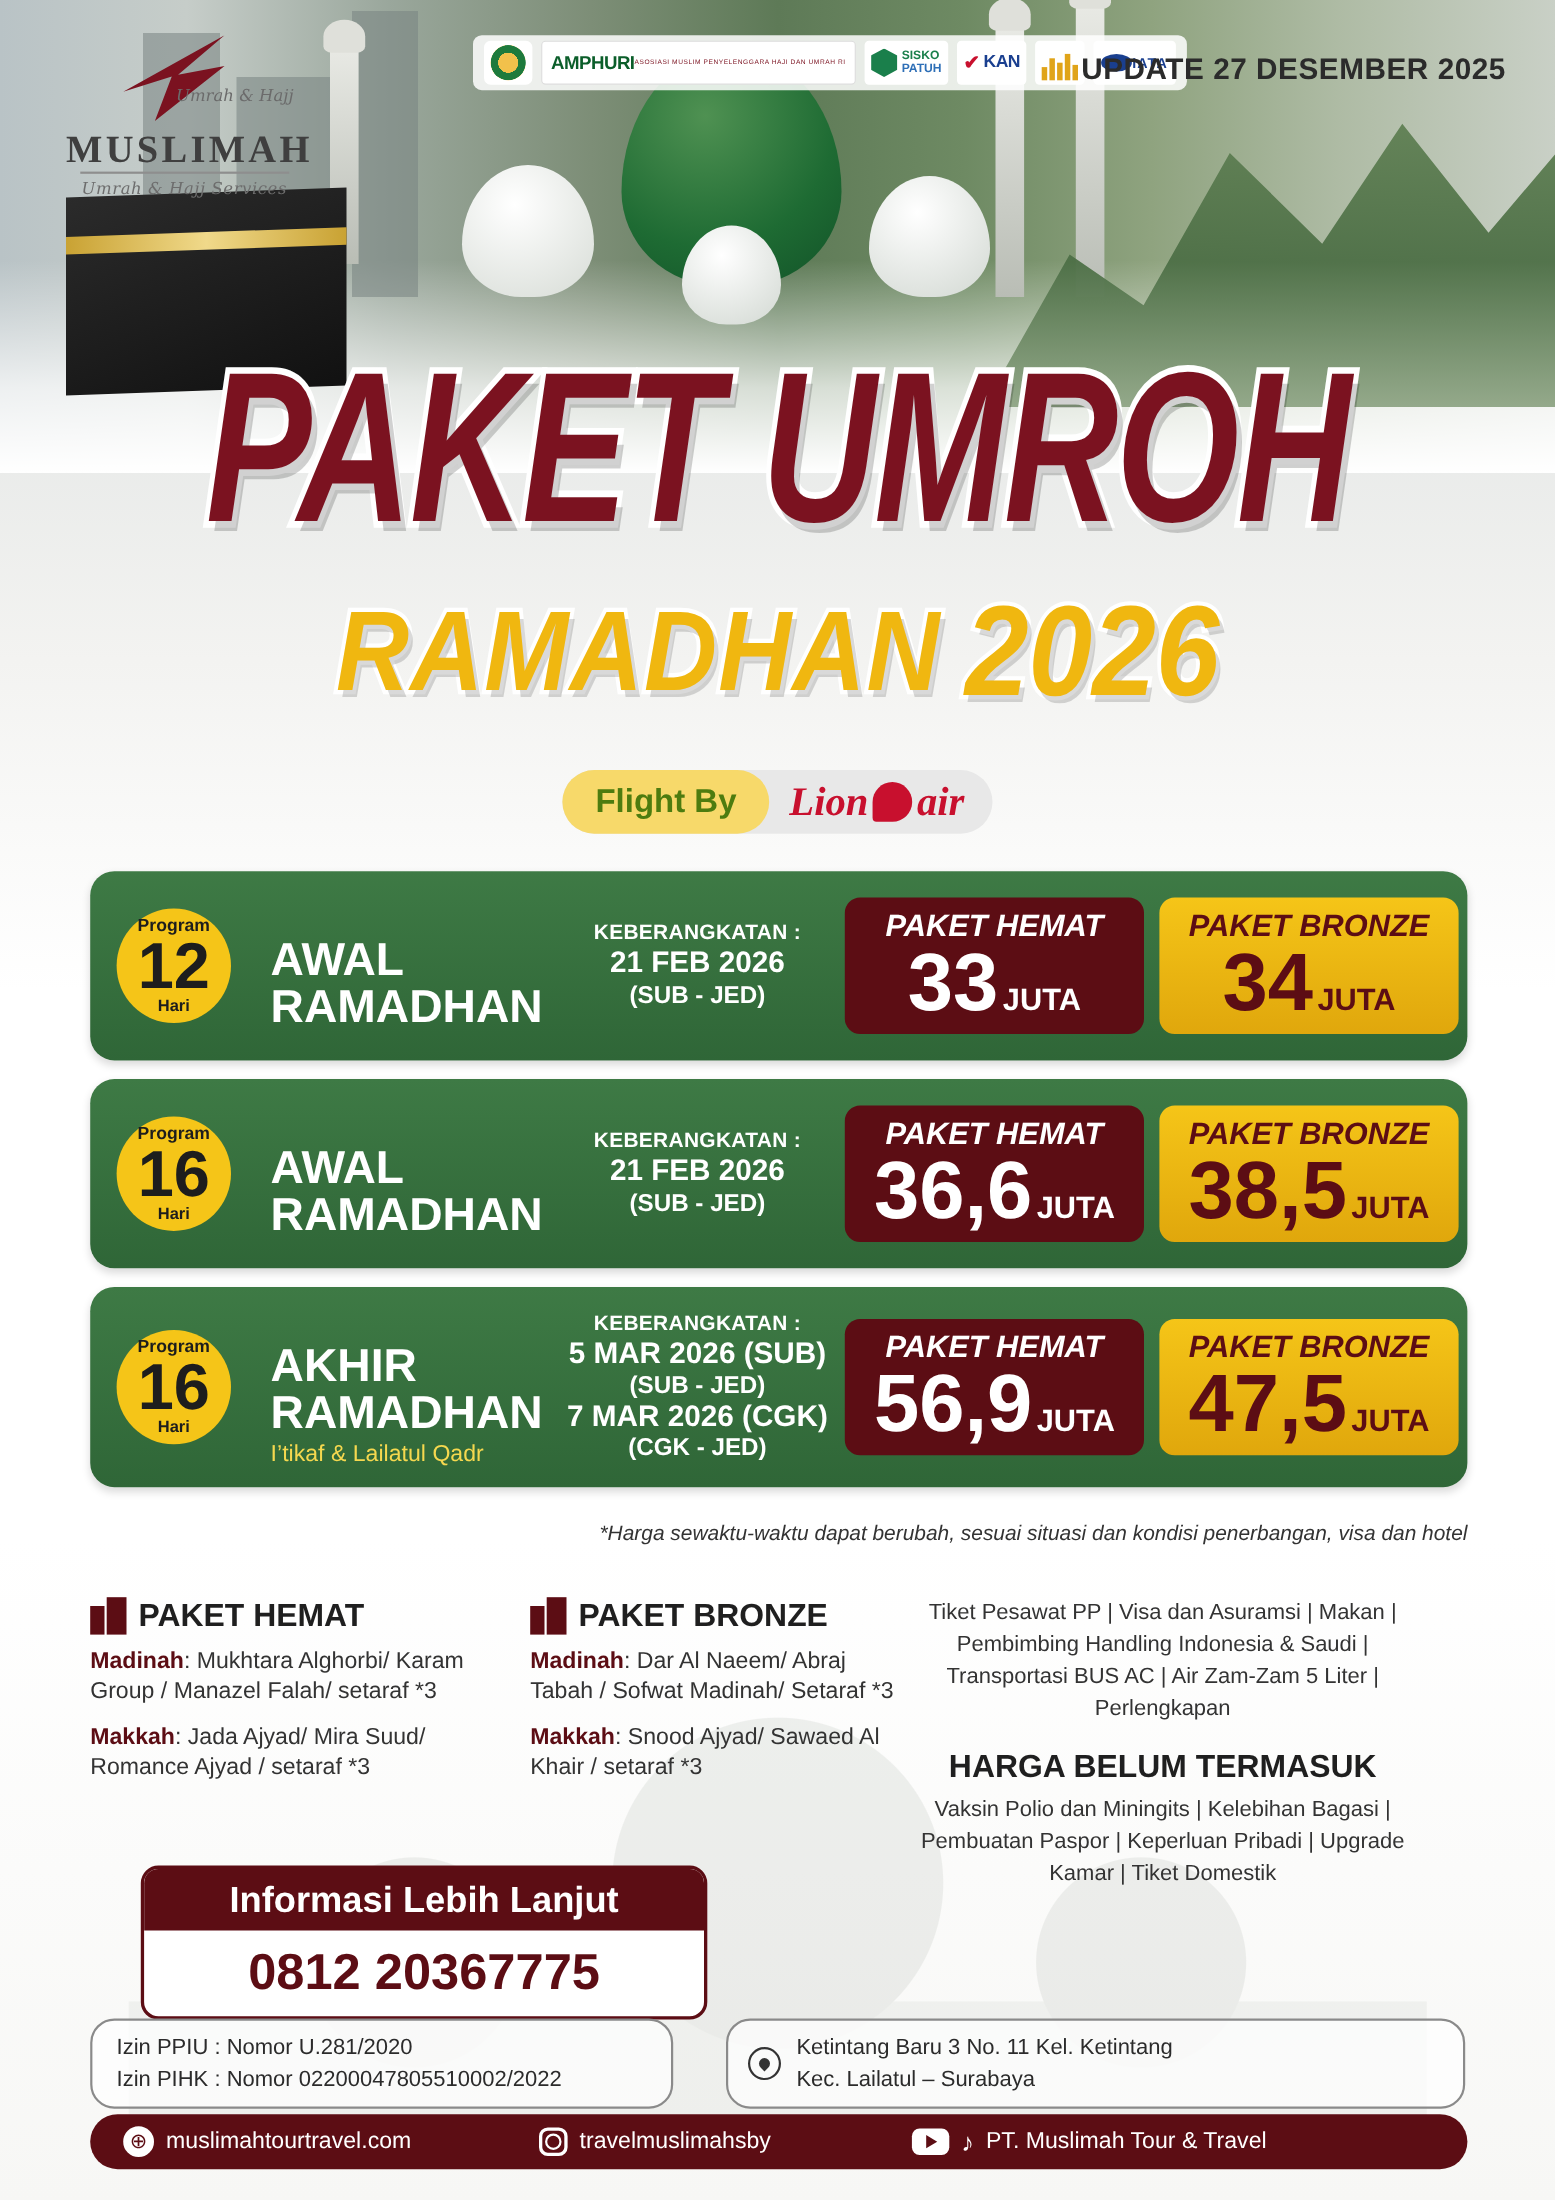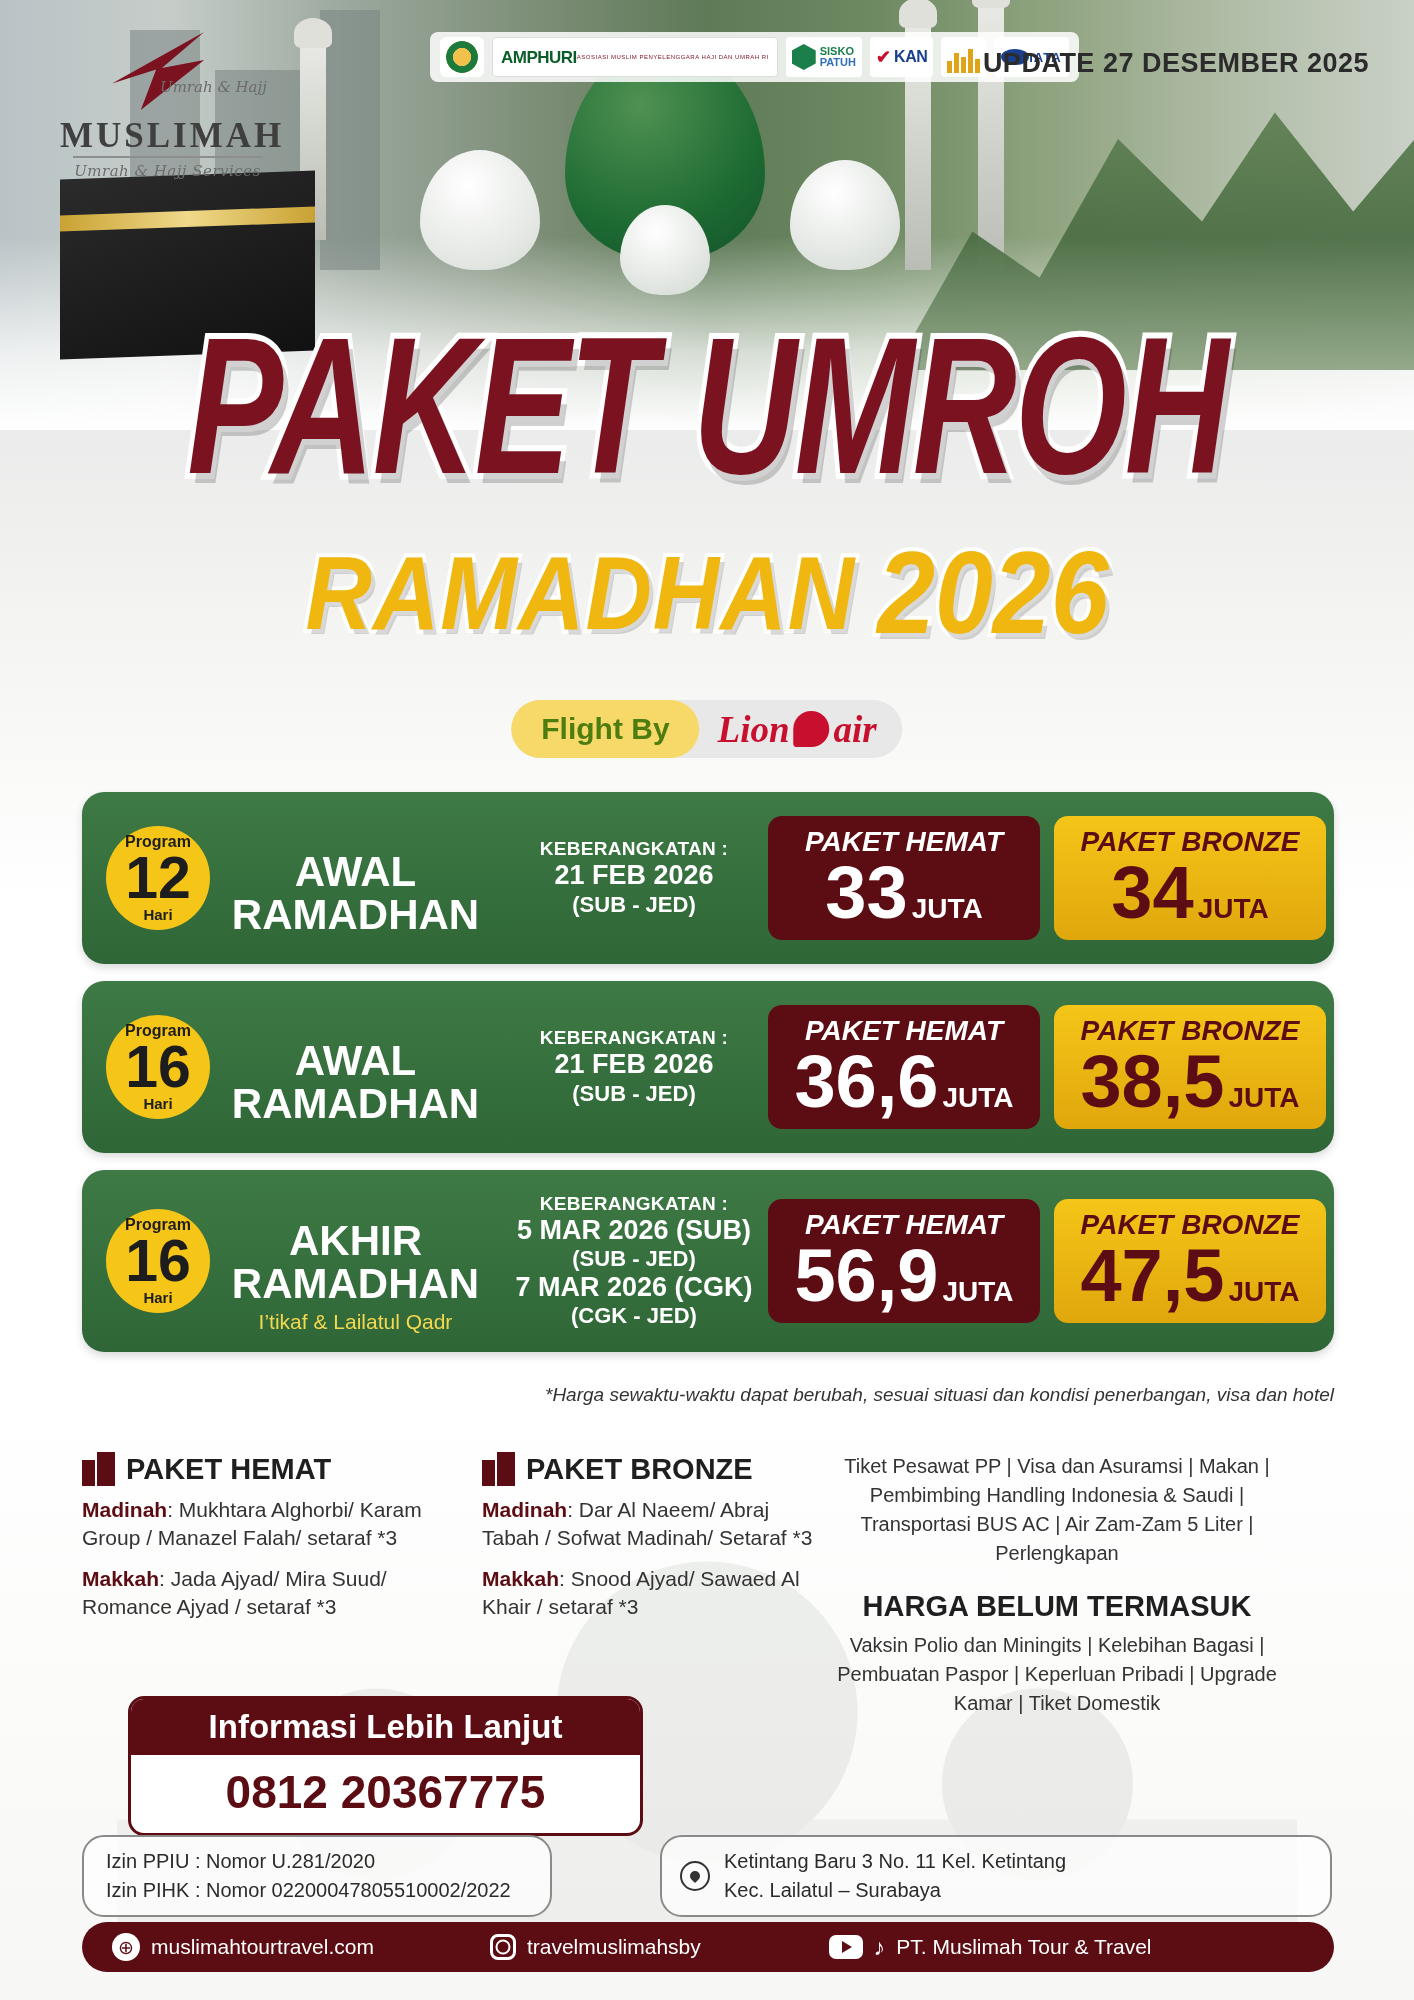--- a/index.html
+++ b/index.html
@@ -178,21 +178,21 @@
     position: absolute; left: 24px; top: 50%; transform: translateY(-50%);
     width: 104px; height: 104px; border-radius: 50%;
     background: #f5c518; color: #1d1d1d;
     display: flex; flex-direction: column; align-items: center; justify-content: center;
     line-height: 1;
   }
   .prog-badge .p1 { font-size: 16px; font-weight: bold; }
   .prog-badge .p2 { font-size: 59px; font-weight: bold; margin: -1px 0; }
   .prog-badge .p3 { font-size: 15px; font-weight: bold; }
   .row-title {
-    position: absolute; left: 136px; width: 275px; text-align: center;
+    position: absolute; left: 164px; width: 275px; text-align: left;
     color: #ffffff;
     margin-top: 32px;
   }
   .row-title .l1 { font-size: 42px; font-weight: bold; line-height: 1.02; }
   .row-title .l2 { font-size: 42px; font-weight: bold; line-height: 1.02; }
   .row-title .note { font-size: 21px; color: #f5d84f; margin-top: 4px; }
   .row-dep {
     position: absolute; left: 432px; width: 240px; text-align: center; color: #ffffff;
   }
   .row-dep .k { font-size: 19px; font-weight: bold; letter-spacing: .3px; }
@@ -243,21 +243,21 @@
     background: #5c0d14; color: #fff; text-align: center;
     font-size: 33px; font-weight: bold; padding: 9px 0;
     border-radius: 12px 12px 0 0;
   }
   .infobox-phone {
     text-align: center; font-size: 46px; font-weight: bold; color: #5c0d14; padding: 10px 0 14px;
   }
 
   
   .licence {
-    position: absolute; left: 82px; top: 1835px; width: 470px;
+    position: absolute; left: 82px; top: 1835px; width: 530px;
     border: 2px solid #8a8a8a; border-radius: 22px; padding: 10px 22px;
     font-size: 20px; color: #2b2b2b; line-height: 1.45; background: rgba(255,255,255,.7);
   }
   .addressbox {
     position: absolute; left: 660px; top: 1835px; width: 672px;
     border: 2px solid #8a8a8a; border-radius: 22px; padding: 10px 20px 10px 62px;
     font-size: 20px; color: #2b2b2b; line-height: 1.45; background: rgba(255,255,255,.7);
   }
   .pin-icon {
     position: absolute; left: 18px; top: 50%; transform: translateY(-50%);

